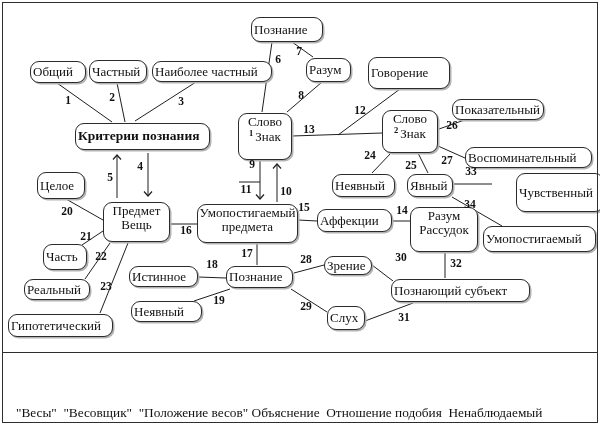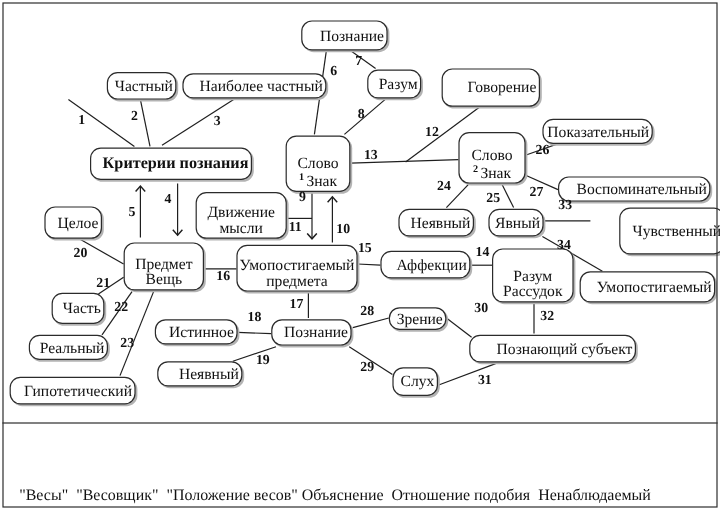--- a/index.html
+++ b/index.html
@@ -5,21 +5,21 @@
   html,body{margin:0;padding:0;background:#e8e8e8;}
   .stage{
     position:relative;width:600px;height:425px;background:#ffffff;
     font-family:"Liberation Serif", serif;color:#111;overflow:hidden;
   }
   .outer-border{position:absolute;inset:2px;border:1px solid #2e2e2e;pointer-events:none;}
   svg.wires{position:absolute;left:0;top:0;width:600px;height:425px;}
   .node{
     position:absolute;box-sizing:border-box;
     border:1px solid #2b2b2b;border-radius:9px;background:#fff;
-    display:flex;align-items:center;justify-content:flex-end;flex-direction:row;
+    display:flex;align-items:center;justify-content:flex-start;flex-direction:row;
     text-align:center;font-size:13px;line-height:1.05;white-space:nowrap;
     box-shadow:1.5px 1.5px 0 #b3b3b3;padding:1px 2px;
   }
   .node.bold{font-weight:bold;font-size:13.5px;}
   .node.col{flex-direction:column;}
   .subline sup{font-size:8.5px;margin-right:2px;font-weight:bold;}
   .num{
     position:absolute;transform:translate(-50%,-50%);
     font-weight:bold;font-size:11.5px;line-height:1;
   }
@@ -72,20 +72,23 @@
       <line x1="294" y1="273" x2="324" y2="265"></line>
       <line x1="291" y1="289" x2="327" y2="312"></line>
       <line x1="372" y1="265" x2="393" y2="281"></line>
       <line x1="365" y1="321" x2="413" y2="303"></line>
       <line x1="445" y1="253" x2="445" y2="278"></line>
       <line x1="453" y1="184" x2="492" y2="184"></line>
       <line x1="452" y1="197" x2="502" y2="226"></line>
     </g>
   </svg>
 
+  <div class="node" style="left:30px;top:61px;width:56px;height:22px">
+      <span>Общий</span>
+    </div>
   <div class="node" style="left:89px;top:60px;width:58px;height:23px">
       <span>Частный</span>
     </div>
   <div class="node" style="left:152px;top:61px;width:120px;height:21px">
       <span>Наиболее частный</span>
     </div>
   <div class="node" style="left:251px;top:17px;width:72px;height:25px">
       <span>Познание</span>
     </div>
   <div class="node" style="left:306px;top:58px;width:45px;height:24px">
@@ -116,24 +119,20 @@
   <div class="node" style="left:407px;top:174px;width:46px;height:23px">
       <span>Явный</span>
     </div>
   <div class="node" style="left:332px;top:174px;width:63px;height:23px">
       <span>Неявный</span>
     </div>
   <div class="node" style="left:516px;top:173px;width:88px;height:39px">
       <span>Чувственный</span>
     </div>
 
-  <div class="node col" style="left:163px;top:160px;width:76px;height:39px">
-    <span>Движение</span>
-    <span>мысли</span>
-  </div>
   <div class="node col" style="left:103px;top:202px;width:67px;height:40px">
     <span>Предмет</span>
     <span>Вещь</span>
   </div>
   <div class="node" style="left:37px;top:172px;width:48px;height:27px">
       <span>Целое</span>
     </div>
   <div class="node col" style="left:197px;top:204px;width:101px;height:39px">
     <span>Умопостигаемый</span>
     <span>предмета</span>

